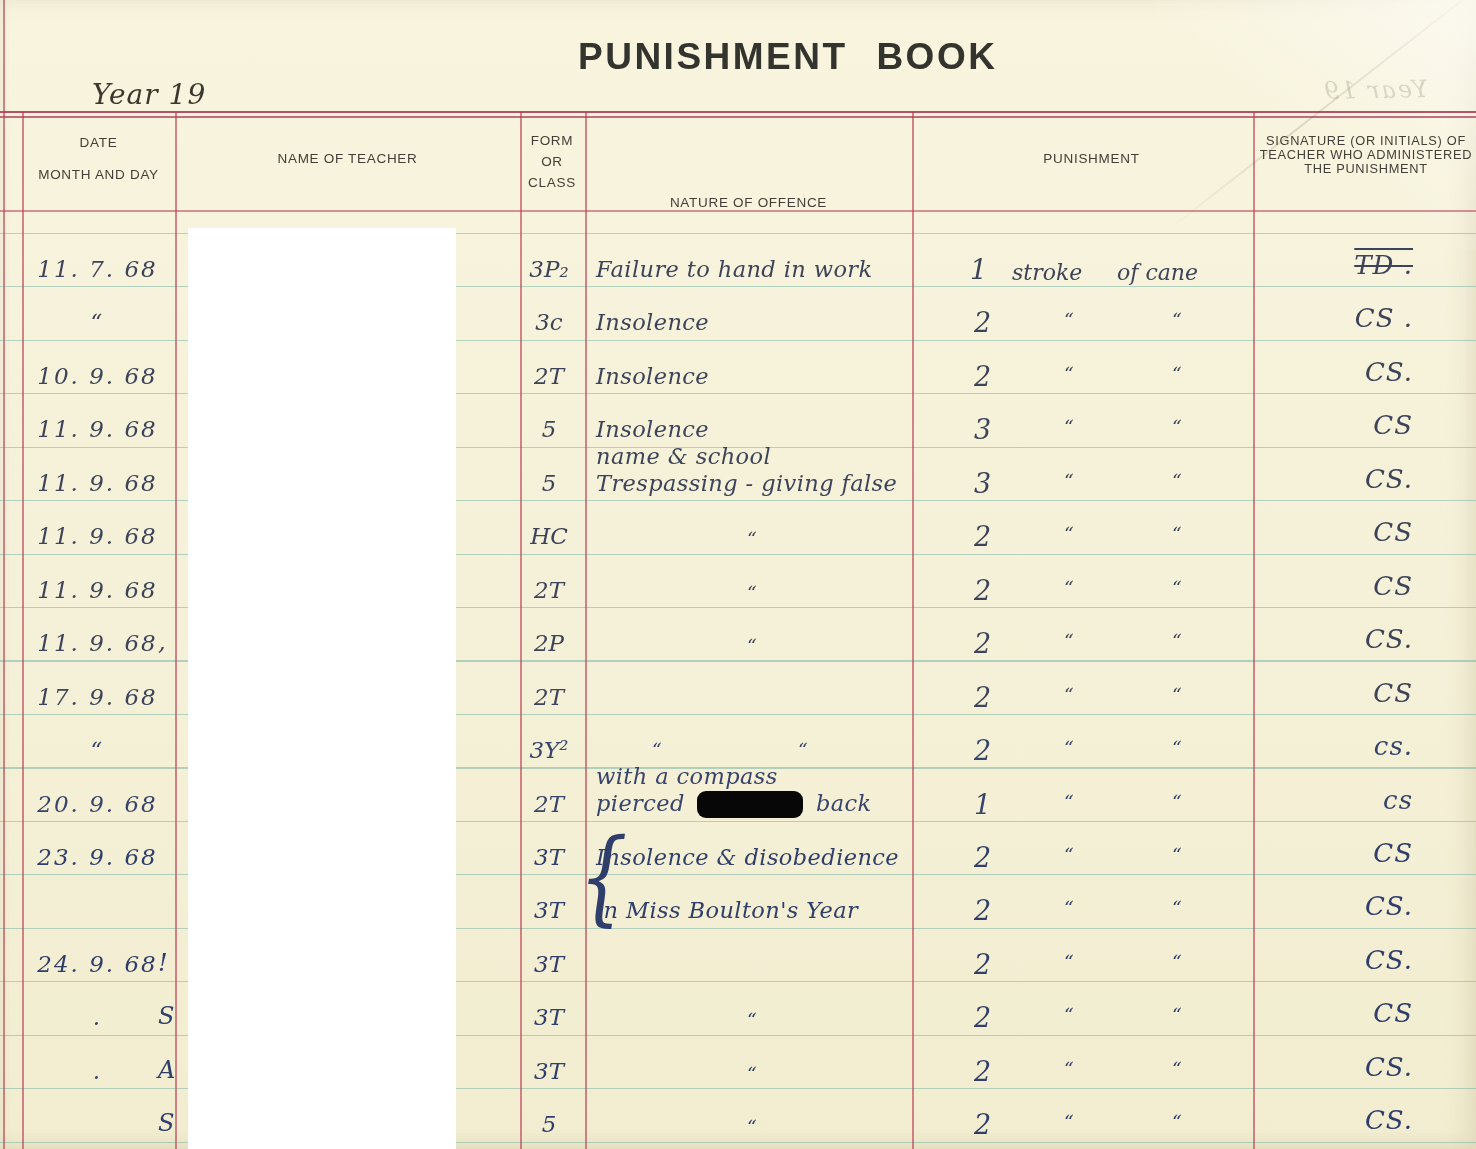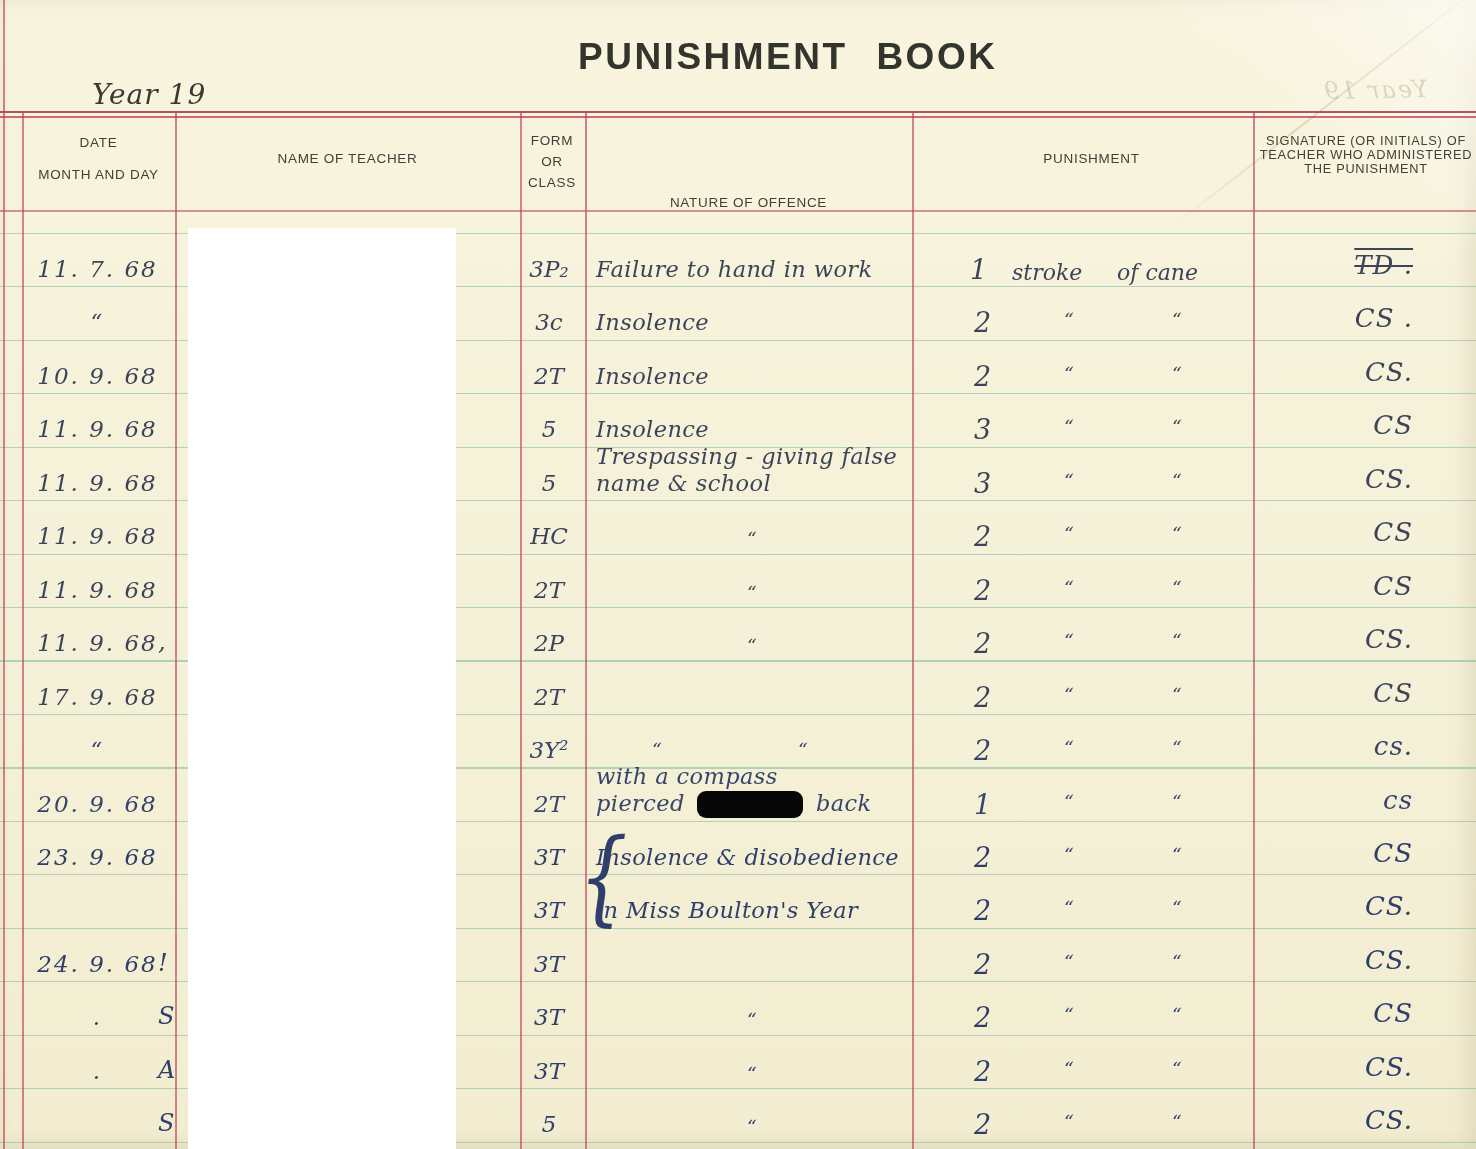--- a/index.html
+++ b/index.html
@@ -174,22 +174,22 @@
           <span class="p-count" style="left: 62px;">3</span>
           <span class="p-ditto" style="left: 152px;">“</span>
           <span class="p-ditto" style="left: 260px;">“</span>
         </div>
         <span class="cell hand c-sig">CS</span>
       </div>
       <div class="row" style="top: 446.8px; color: rgb(61, 68, 89);">
         <span class="cell hand c-date">11. 9. 68</span>
         <span class="cell hand c-form">5</span>
         <div class="cell hand c-off">
+          <div class="oline">name &amp; school</div>
           <div class="oline">Trespassing - giving false</div>
-          <div class="oline">name &amp; school</div>
         </div>
         <div class="cell hand c-pun">
           <span class="p-count" style="left: 62px;">3</span>
           <span class="p-ditto" style="left: 152px;">“</span>
           <span class="p-ditto" style="left: 260px;">“</span>
         </div>
         <span class="cell hand c-sig">CS.</span>
       </div>
       <div class="row" style="top: 500.25px; color: rgb(61, 68, 89);">
         <span class="cell hand c-date">11. 9. 68</span>

